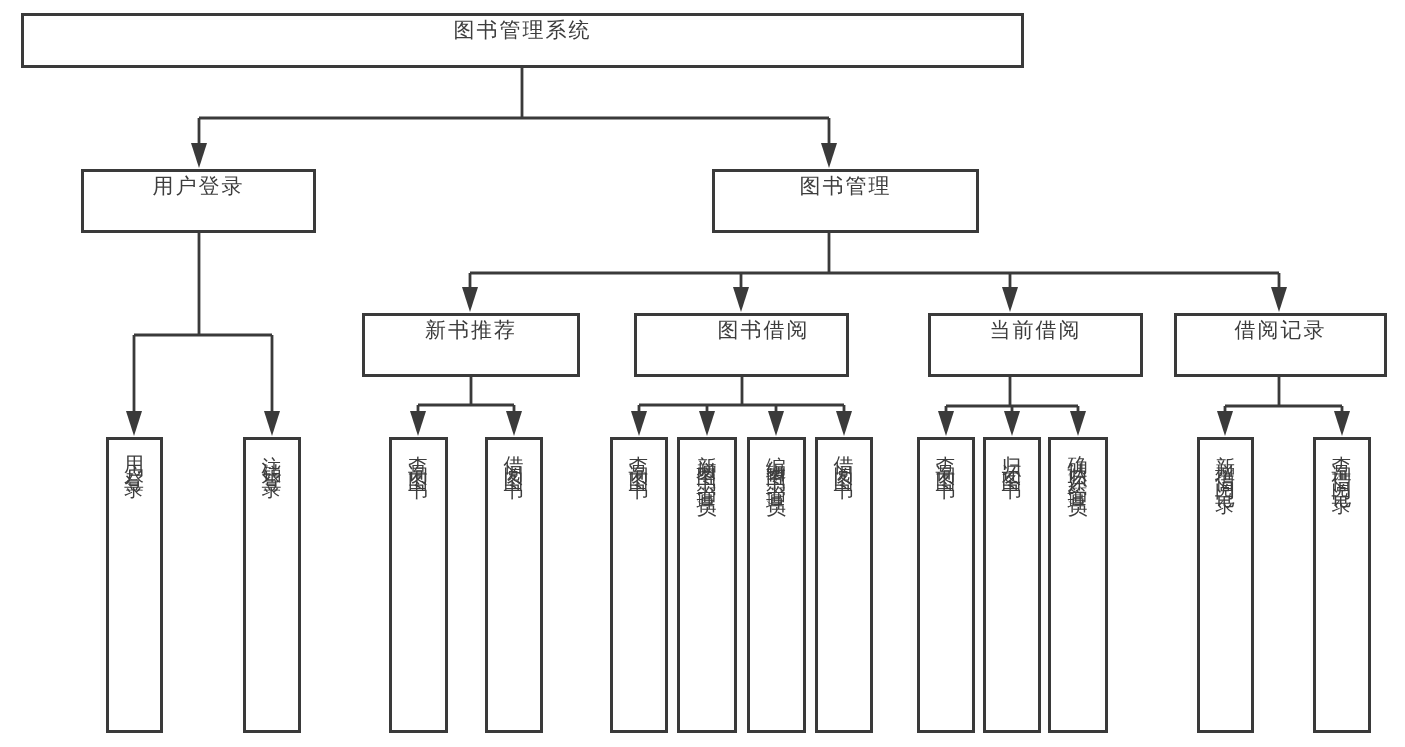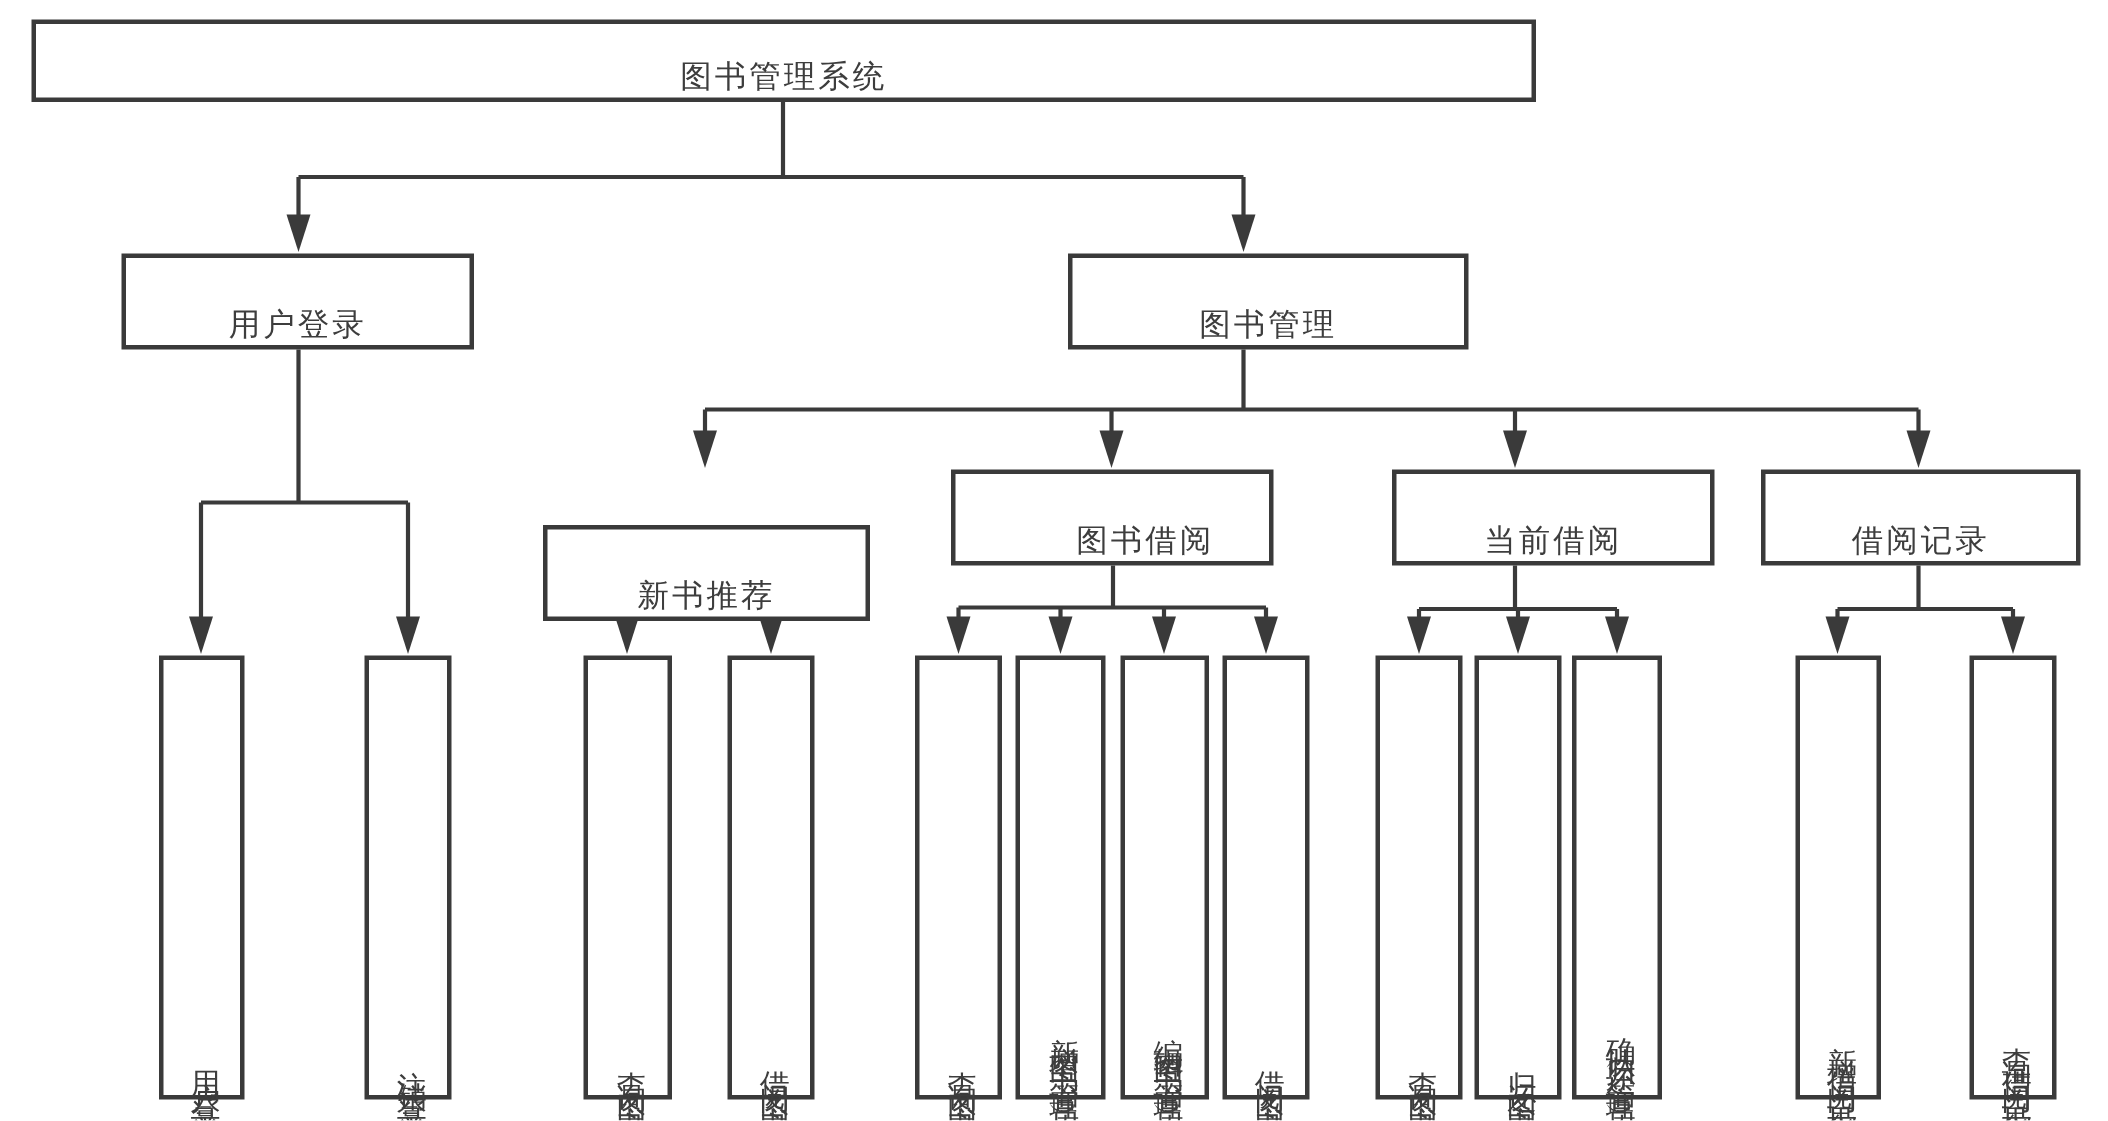--- a/index.html
+++ b/index.html
@@ -3,21 +3,21 @@
 <meta charset="utf-8">
 <style>
   html,body{margin:0;padding:0;background:#fff;}
   .canvas{
     position:relative;width:1405px;height:747px;background:#ffffff;overflow:hidden;
     font-family:"Liberation Sans","DejaVu Sans",sans-serif;color:#3d3d3d;
   }
   .lines{position:absolute;left:0;top:0;width:1405px;height:747px;z-index:1;}
   .box{
     position:absolute;box-sizing:border-box;background:#ffffff;border:3px solid #3a3a3a;
-    display:flex;align-items:flex-end;justify-content:center;z-index:2;font-family:Liberation Mono, monospace;
+    display:flex;align-items:flex-start;justify-content:center;z-index:2;
   }
   .hlabel{font-size:21px;letter-spacing:2px;color:#3d3d3d;white-space:nowrap;}
   .vtext{
     writing-mode:vertical-rl;text-orientation:mixed;
     font-size:20px;letter-spacing:8px;color:#3d3d3d;line-height:1;
   }
   .leaf{top:437px;height:296px;}
   .watermark{
     position:absolute;left:1185px;top:716px;z-index:3;
     font-size:19px;color:rgba(178,178,178,0.92);white-space:nowrap;letter-spacing:0.5px;
@@ -78,21 +78,21 @@
     <span class="hlabel">图书管理系统</span>
   </div>
 
   <div class="box" style="left:81px;top:169px;width:235px;height:64px;">
     <span class="hlabel">用户登录</span>
   </div>
   <div class="box" style="left:712px;top:169px;width:267px;height:64px;">
     <span class="hlabel">图书管理</span>
   </div>
 
-  <div class="box" style="left:362px;top:313px;width:218px;height:64px;margin-top:37px;">
+  <div class="box" style="left:362px;top:313px;width:218px;height:64px;">
     <span class="hlabel">新书推荐</span>
   </div>
   <div class="box" style="left:634px;top:313px;width:215px;height:64px;padding-left:44px;">
     <span class="hlabel">图书借阅</span>
   </div>
   <div class="box" style="left:902px;top:313px;width:215px;height:64px;margin-left:26px;">
     <span class="hlabel">当前借阅</span>
   </div>
   <div class="box" style="left:1174px;top:313px;width:213px;height:64px;">
     <span class="hlabel">借阅记录</span>

